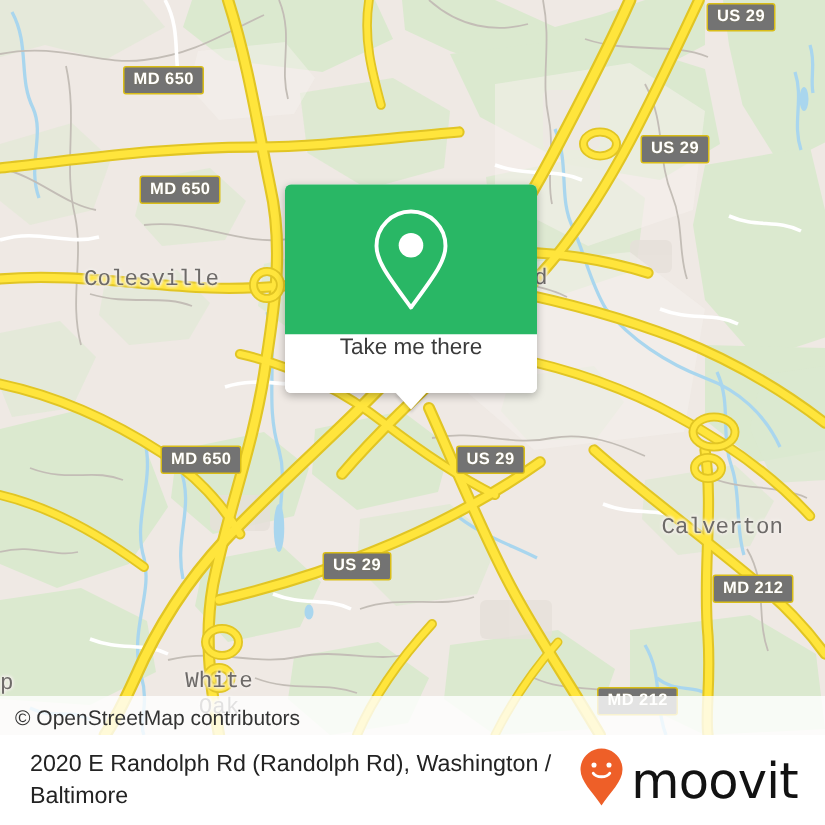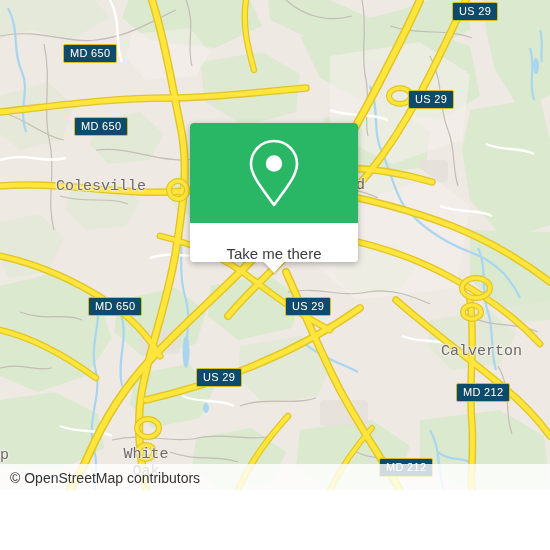--- a/index.html
+++ b/index.html
@@ -10,32 +10,33 @@
   }
   #page{position:relative;width:550px;height:550px;overflow:hidden;background:#fff;}
 
   
   .map-area{position:absolute;left:0;top:0;width:550px;height:490px;overflow:hidden;background:#efe9e4;}
   .map-svg{position:absolute;left:0;top:0;width:550px;height:490px;display:block;}
 
   
   .shield{
     position:absolute;
-    background:#0c4a6e;
+    background:#737373;
     border:1.5px solid #d9bd18;
     border-radius:2px;
     color:#ffffff;
-    font-weight:normal;
+    font-weight:bold;
     font-size:11px;
     line-height:12px;
     padding:2px 6px 3px 6px;
     letter-spacing:0.3px;
     white-space:nowrap;
     text-shadow:0 0 1px rgba(170,140,10,.35);
     font-family:"Liberation Sans","DejaVu Sans",sans-serif;
+    margin-left:19px;
   }
 
   
   .place{
     position:absolute;
     color:#6d6a68;
     font-size:15px;
     line-height:16px;
     white-space:nowrap;
     font-family:Liberation Mono, monospace;
@@ -57,21 +58,21 @@
     background:#29b765;
     height:100px;
     border-radius:4px 4px 0 0;
     display:flex;align-items:center;justify-content:center;
   }
   .popup-head svg{display:block;}
   .popup-foot{
     height:39px;
     background:#ffffff;
     border-radius:0 0 4px 4px;
-    display:flex;align-items:flex-end;justify-content:center;
+    display:flex;align-items:flex-start;justify-content:center;
     color:#3b3b3b;
     font-size:15px;
     font-family:"Liberation Sans","DejaVu Sans",sans-serif;
   }
   .popup-tail{
     position:absolute;
     left:50%;bottom:-11px;margin-left:-11px;
     width:0;height:0;
     border-left:11px solid transparent;
     border-right:11px solid transparent;
@@ -345,14 +346,28 @@
         <span>Take me there</span>
       </div>
       <div class="popup-tail"></div>
     </div>
 
     <div class="attribution">
       <span>© OpenStreetMap contributors</span>
     </div>
   </div>
 
+  <div class="footer">
+    <div class="footer-address">2020 E Randolph Rd (Randolph Rd), Washington / Baltimore</div>
+    <div class="brand">
+      <span>
+        <svg width="30" height="40" viewBox="0 0 30 40" aria-hidden="true">
+          <path d="M15 1 C7.3 1 1 7.3 1 15 C1 23 9 30 15 39 C21 30 29 23 29 15 C29 7.3 22.7 1 15 1 Z" fill="#ee5f28"></path>
+          <circle cx="10" cy="12" r="1.7" fill="#ffffff"></circle>
+          <circle cx="20" cy="12" r="1.7" fill="#ffffff"></circle>
+          <path d="M9.5 17.5 C11.5 20.6 18.5 20.6 20.5 17.5" fill="none" stroke="#ffffff" stroke-width="1.9" stroke-linecap="round"></path>
+        </svg>
+      </span>
+      <span class="brand-word">moovit</span>
+    </div>
+  </div>
 
 </div>
 
 </body></html>

